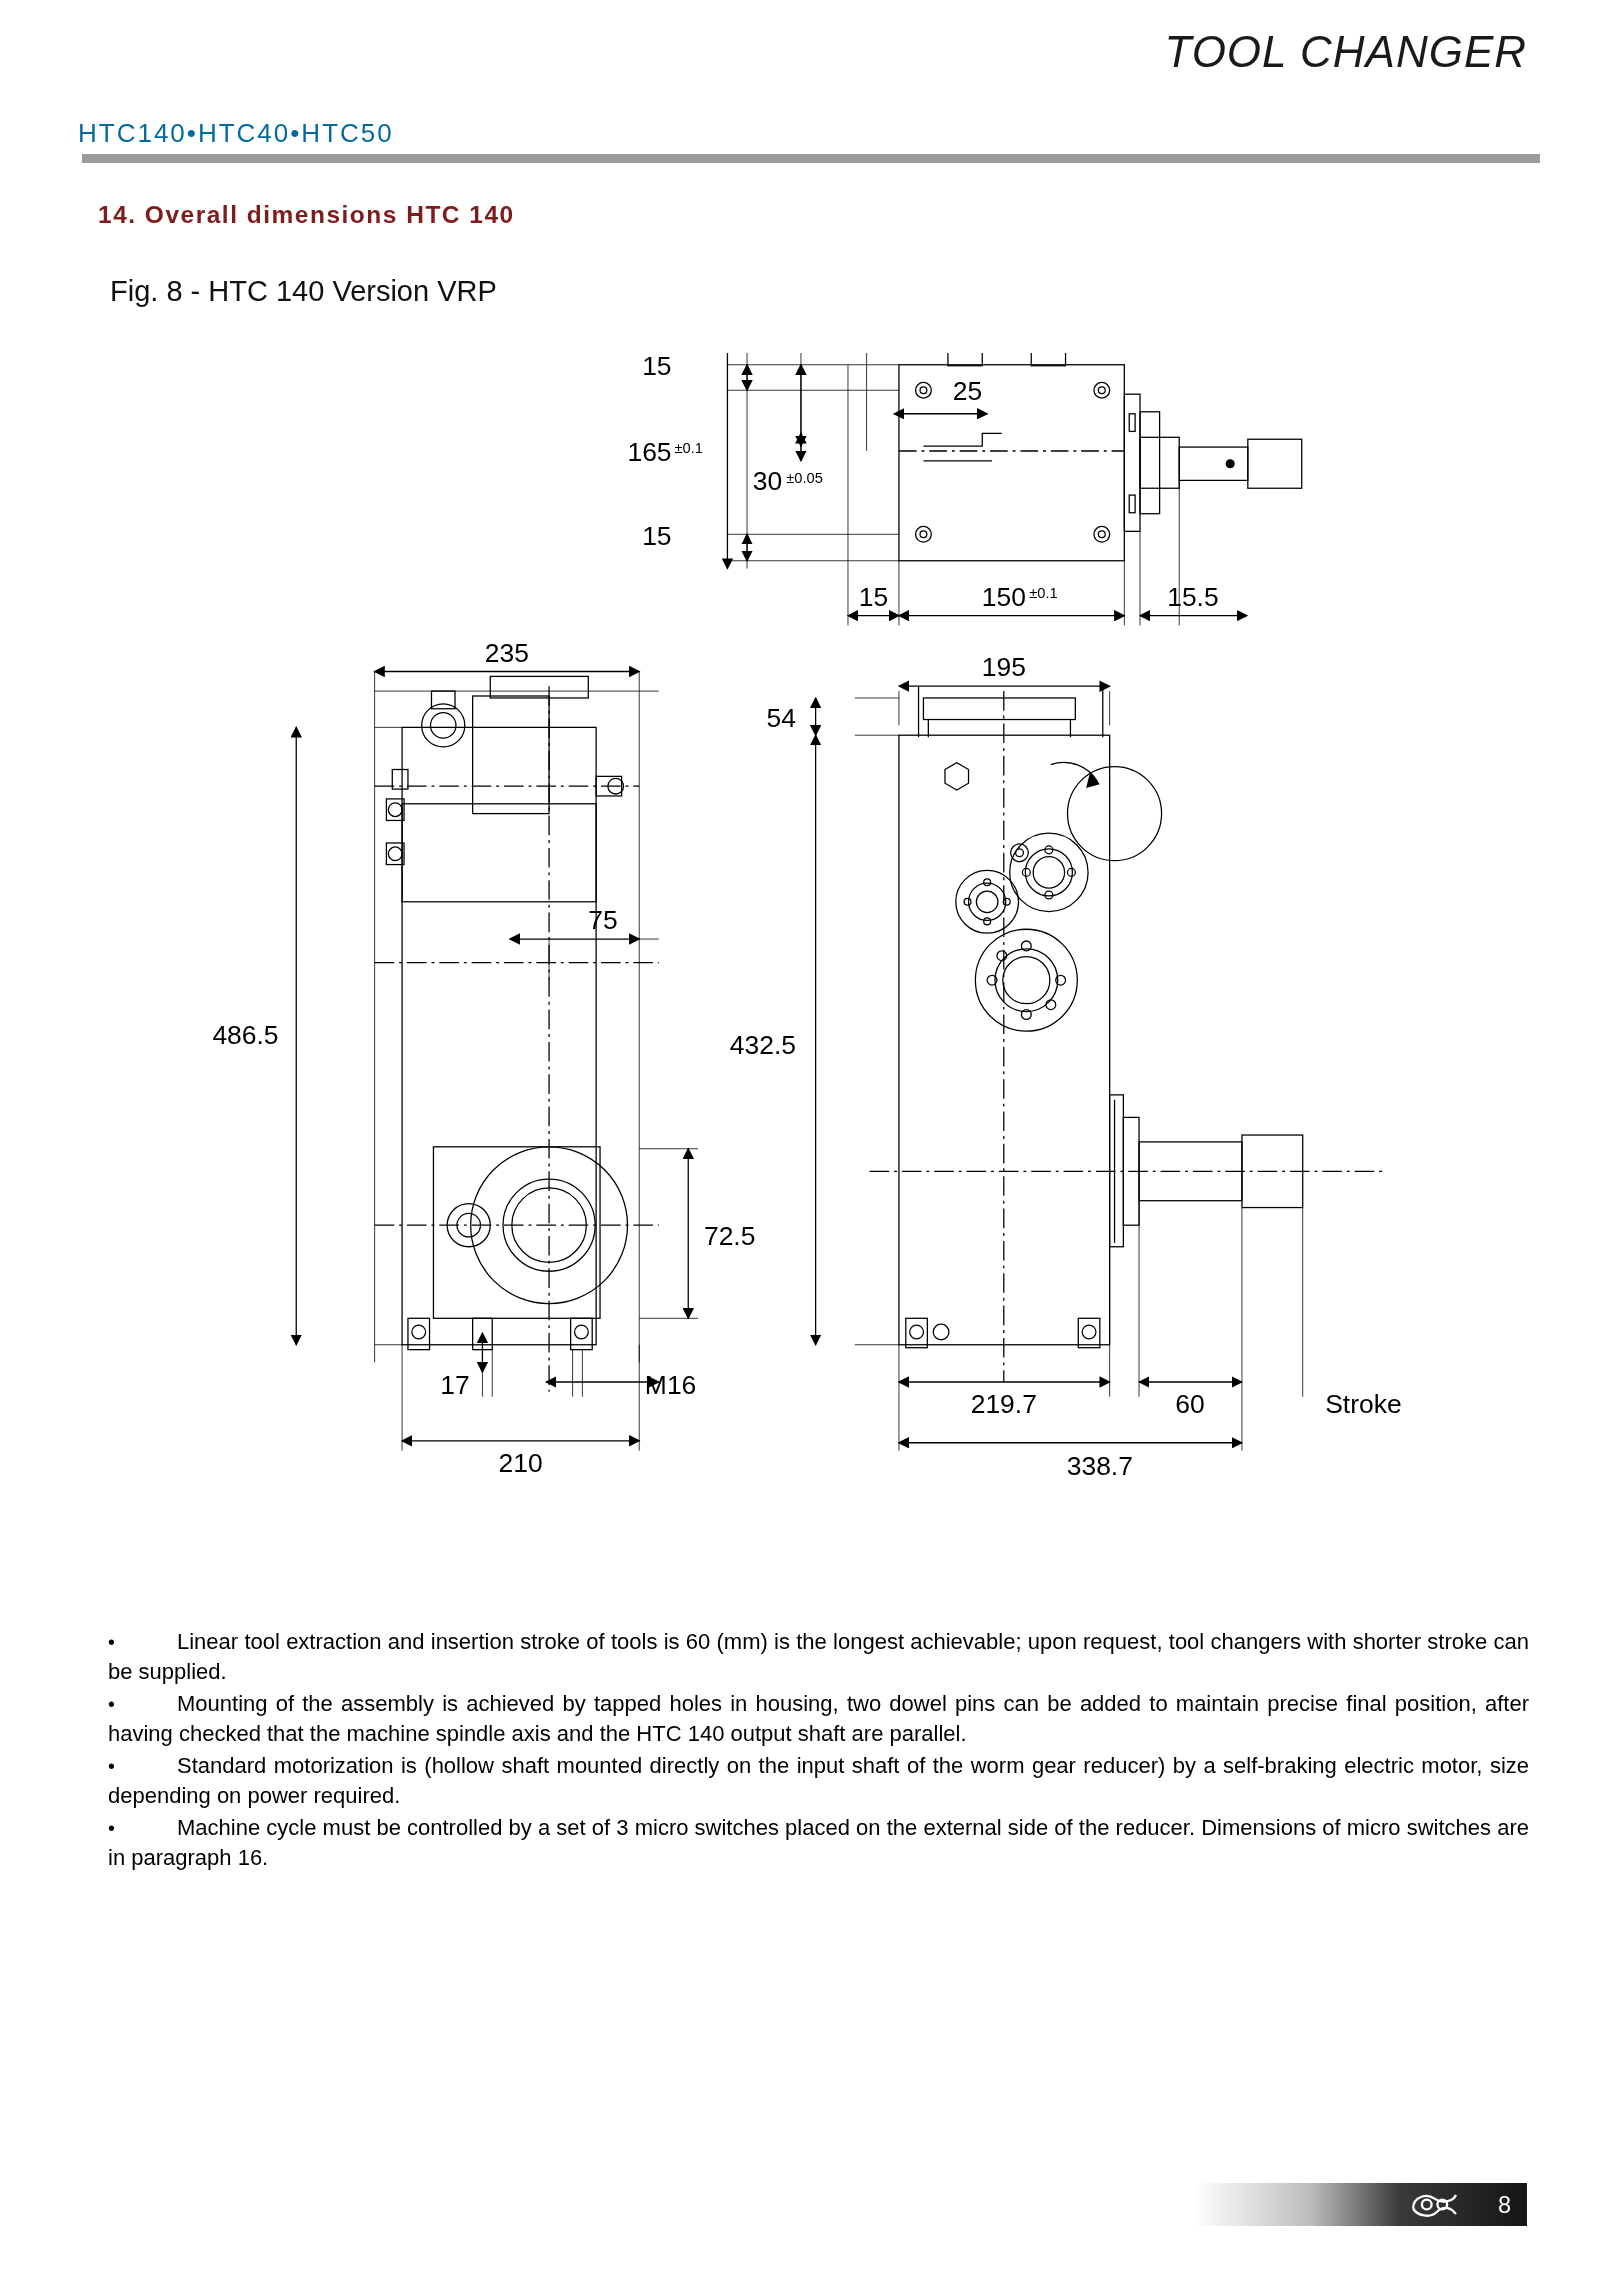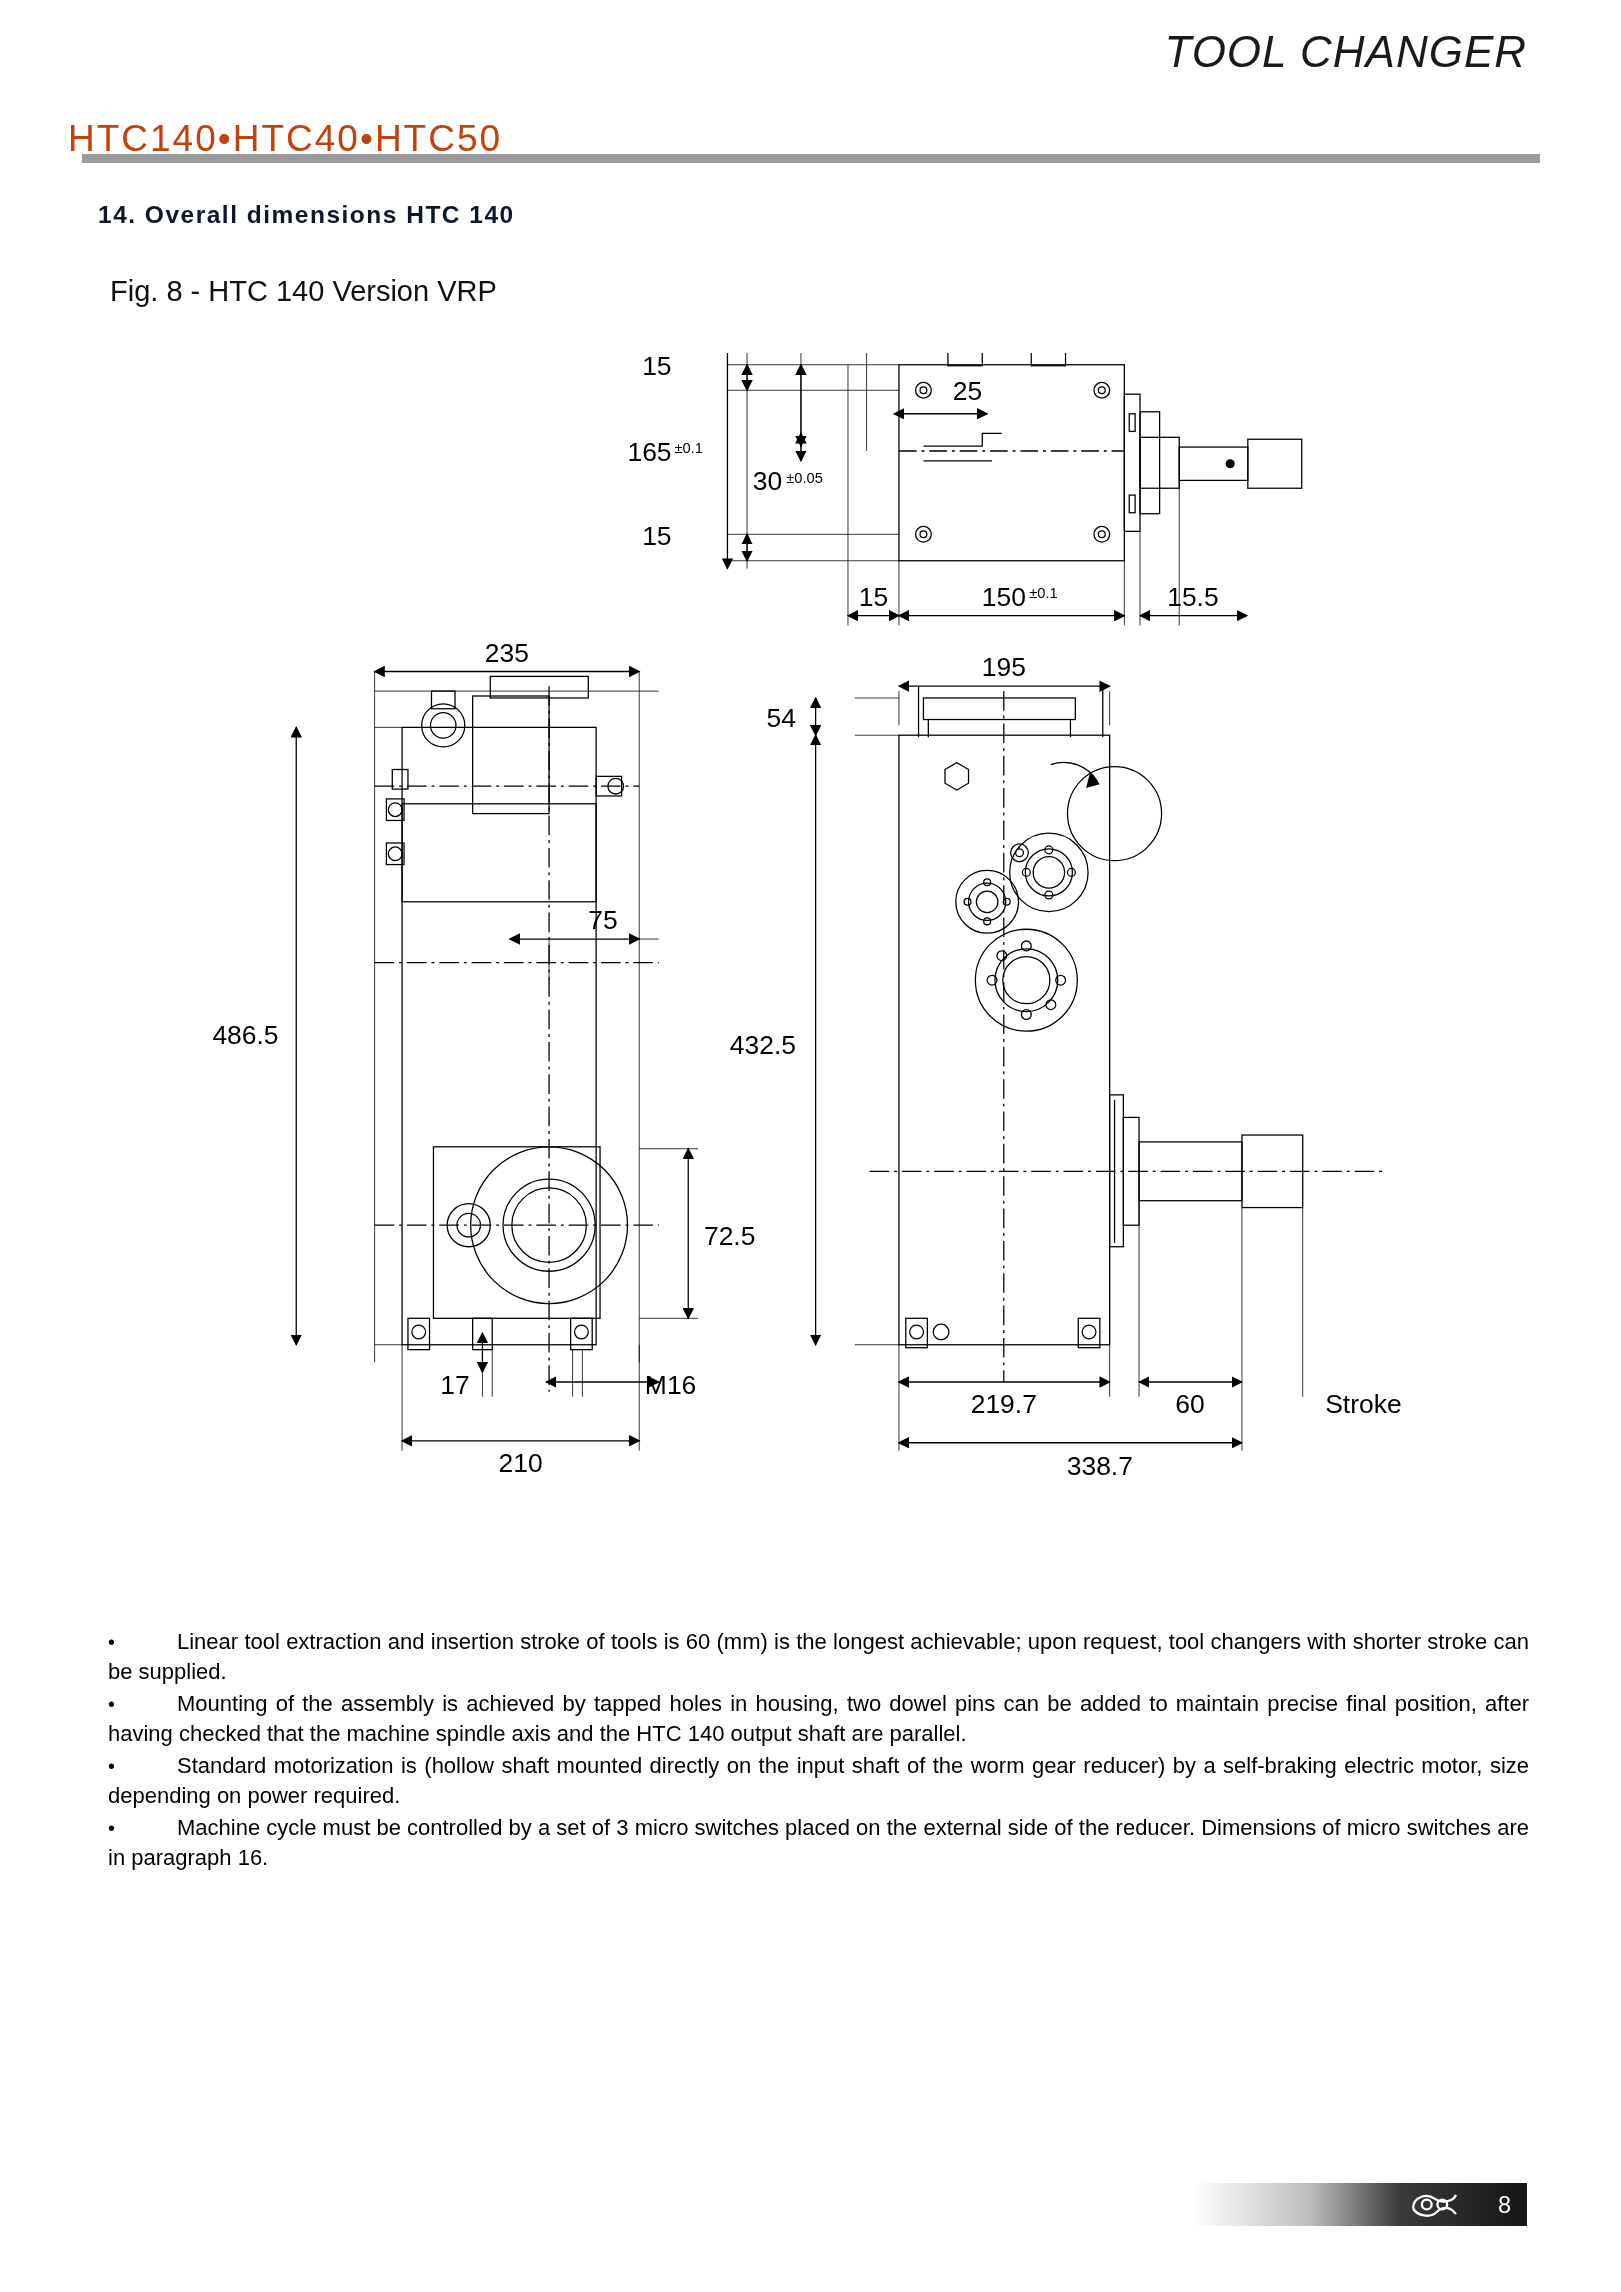--- a/index.html
+++ b/index.html
@@ -22,42 +22,42 @@
     top: 27.4px;
     right: 94px;
     font-size: 44px;
     letter-spacing: 1px;
     color: #1a1a1a;
     font-style: italic;
   }
   .model-line {
     position: absolute;
     top: 118px;
-    left: 68px;
-    font-size: 37px;
+    left: 78px;
+    font-size: 26px;
     letter-spacing: 2px;
-    color: #c2410c;
+    color: #0369a1;
   }
   .header-rule {
     position: absolute;
     top: 154px;
     left: 82px;
     width: 1458px;
     height: 8.8px;
     background: #9a9a9a;
   }
 
   .section-title {
     position: absolute;
     top: 201px;
     left: 98px;
     font-size: 24.5px;
     font-weight: bold;
     letter-spacing: 1.5px;
-    color: #0f172a;
+    color: #7f1d1d;
   }
   .fig-caption {
     position: absolute;
     top: 275px;
     left: 110px;
     font-size: 29px;
     color: #111;
   }
 
   

